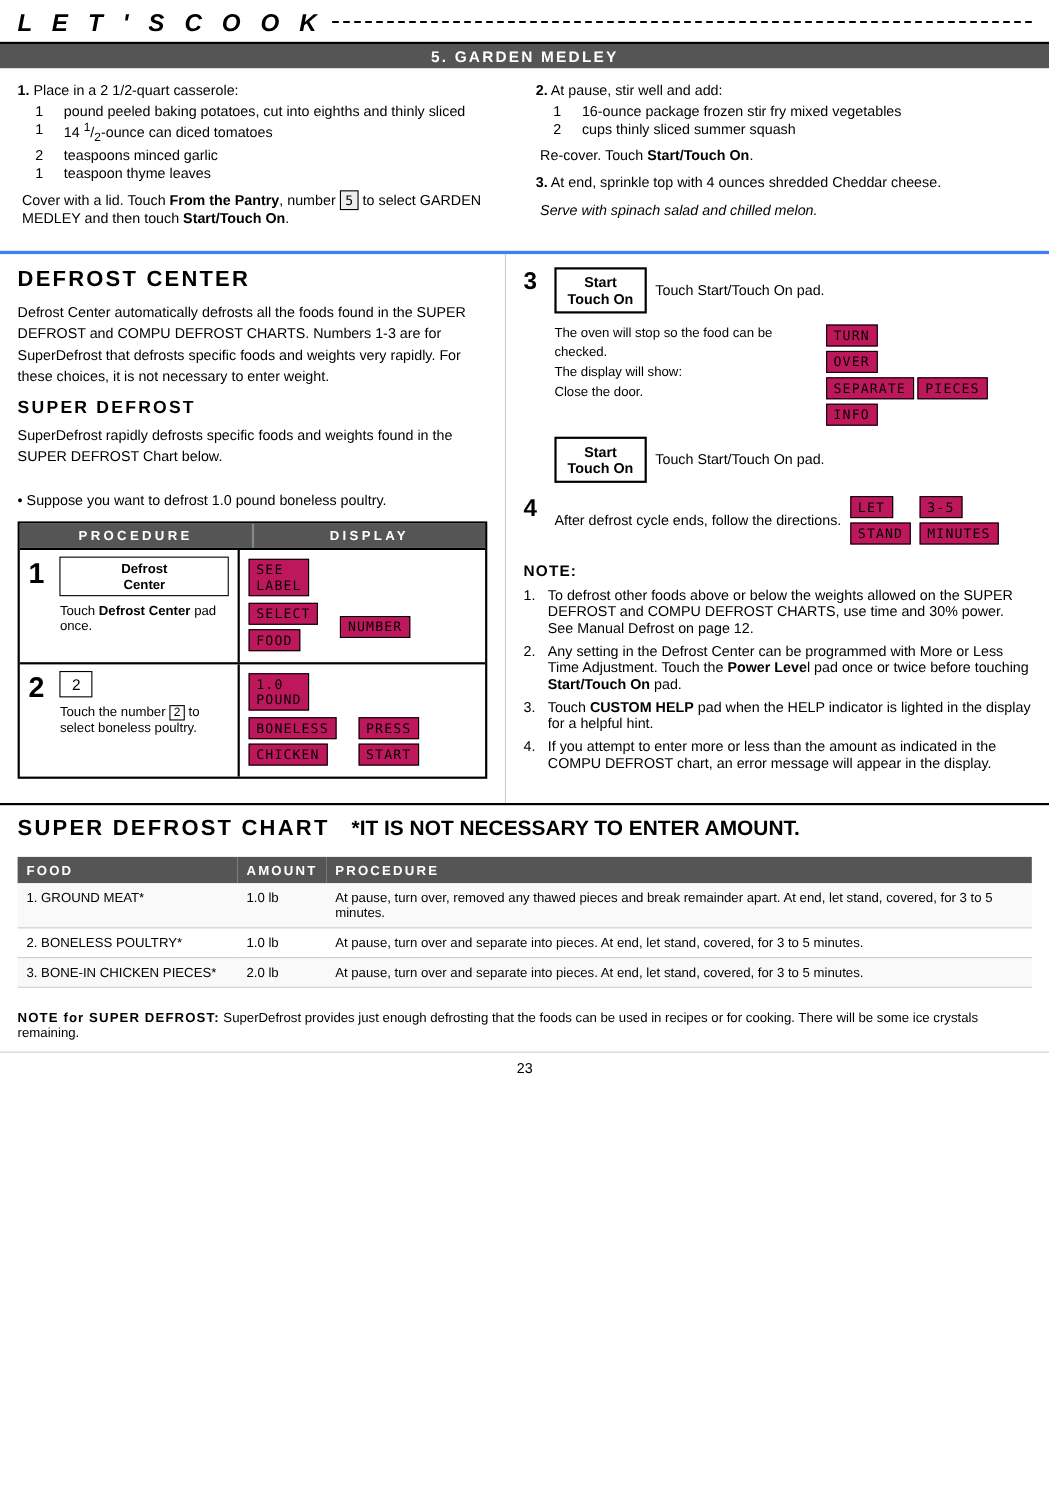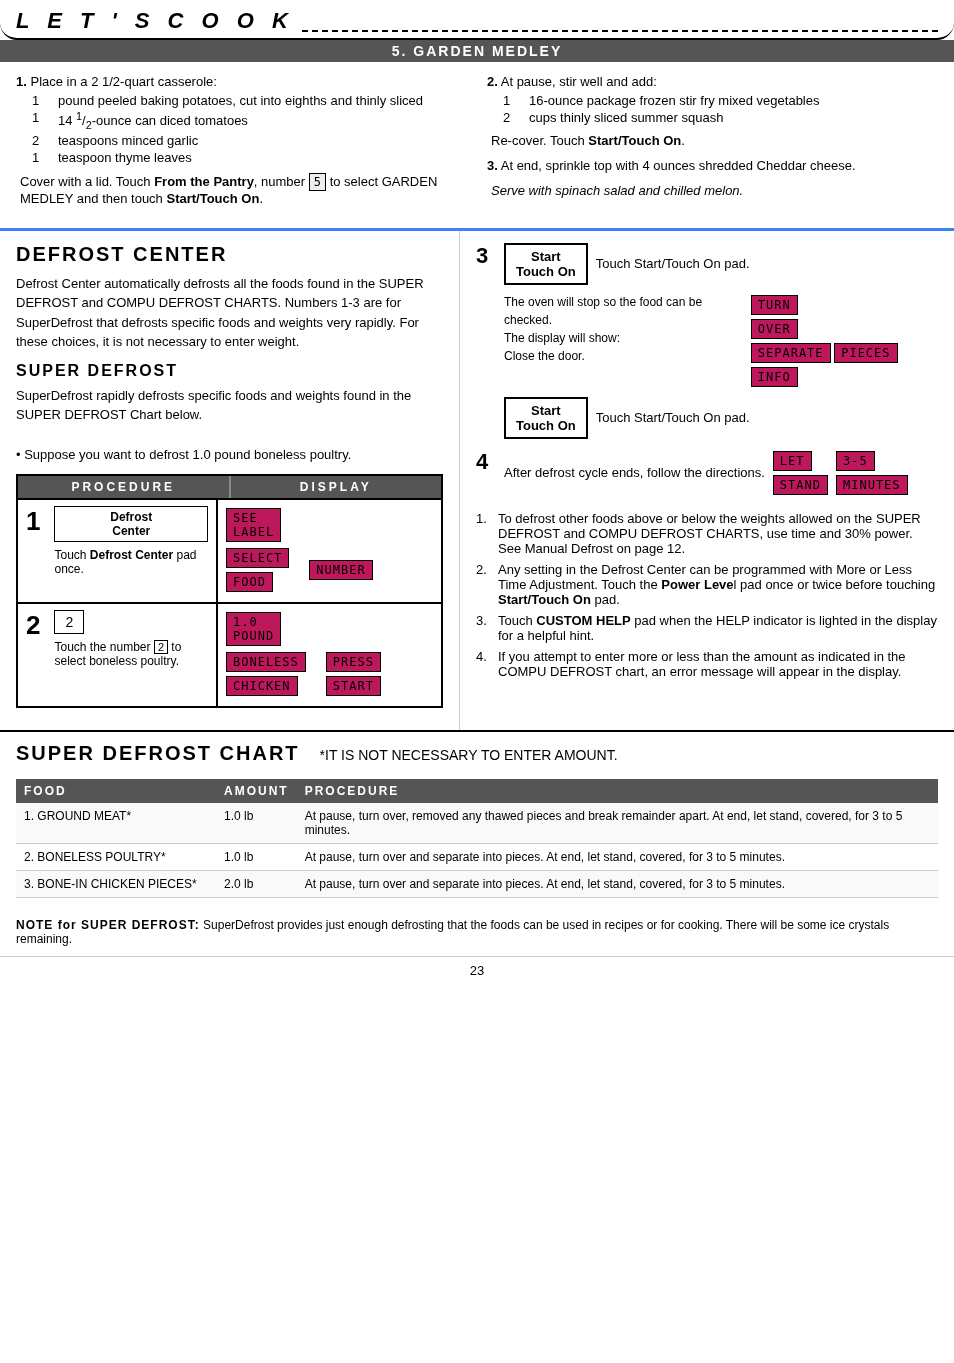--- a/index.html
+++ b/index.html
@@ -8,24 +8,23 @@
       font-size: 13px;
       background: #fff;
       color: #000;
       width: 954px;
       padding: 0;
     }
 
     
     .header {
       display: flex;
-      align-items: flex-end;
+      align-items: center;
       padding: 8px 16px 4px 16px;
       border-bottom: 2px solid #000;
-      border-radius: 17px;
     }
     .header-title {
       font-size: 22px;
       font-weight: bold;
       letter-spacing: 6px;
       font-style: italic;
     }
     .header-dashes {
       flex: 1;
       border-bottom: 2px dashed #000;
@@ -472,20 +471,21 @@
           </div>
           <div>
             <div class="display-block">3-5</div><br>
             <div class="display-block">MINUTES</div>
           </div>
         </div>
       </div>
     </div>
 
     <div class="notes-section">
+      <div class="note-title">NOTE:</div>
       <div class="note-item">
         <span class="note-num">1.</span>
         <span>To defrost other foods above or below the weights allowed on the SUPER DEFROST and COMPU DEFROST CHARTS, use time and 30% power. See Manual Defrost on page 12.</span>
       </div>
       <div class="note-item">
         <span class="note-num">2.</span>
         <span>Any setting in the Defrost Center can be programmed with More or Less Time Adjustment. Touch the <span class="bold">Power Leve</span>l pad once or twice before touching <span class="bold">Start/Touch On</span> pad.</span>
       </div>
       <div class="note-item">
         <span class="note-num">3.</span>
@@ -495,21 +495,21 @@
         <span class="note-num">4.</span>
         <span>If you attempt to enter more or less than the amount as indicated in the COMPU DEFROST chart, an error message will appear in the display.</span>
       </div>
     </div>
   </div>
 </div>
 
 <div class="chart-section">
   <div class="chart-header-row">
     <span class="section-heading">SUPER DEFROST CHART</span>
-    <span style="font-size:14px; font-weight:normal;">*IT IS NOT NECESSARY TO ENTER AMOUNT.</span>
+    <span style="font-size:19px; font-weight:bold;">*IT IS NOT NECESSARY TO ENTER AMOUNT.</span>
   </div>
   <table class="chart-table">
     <thead>
       <tr>
         <th class="food-col">FOOD</th>
         <th class="amt-col">AMOUNT</th>
         <th class="proc-col">PROCEDURE</th>
       </tr>
     </thead>
     <tbody>

